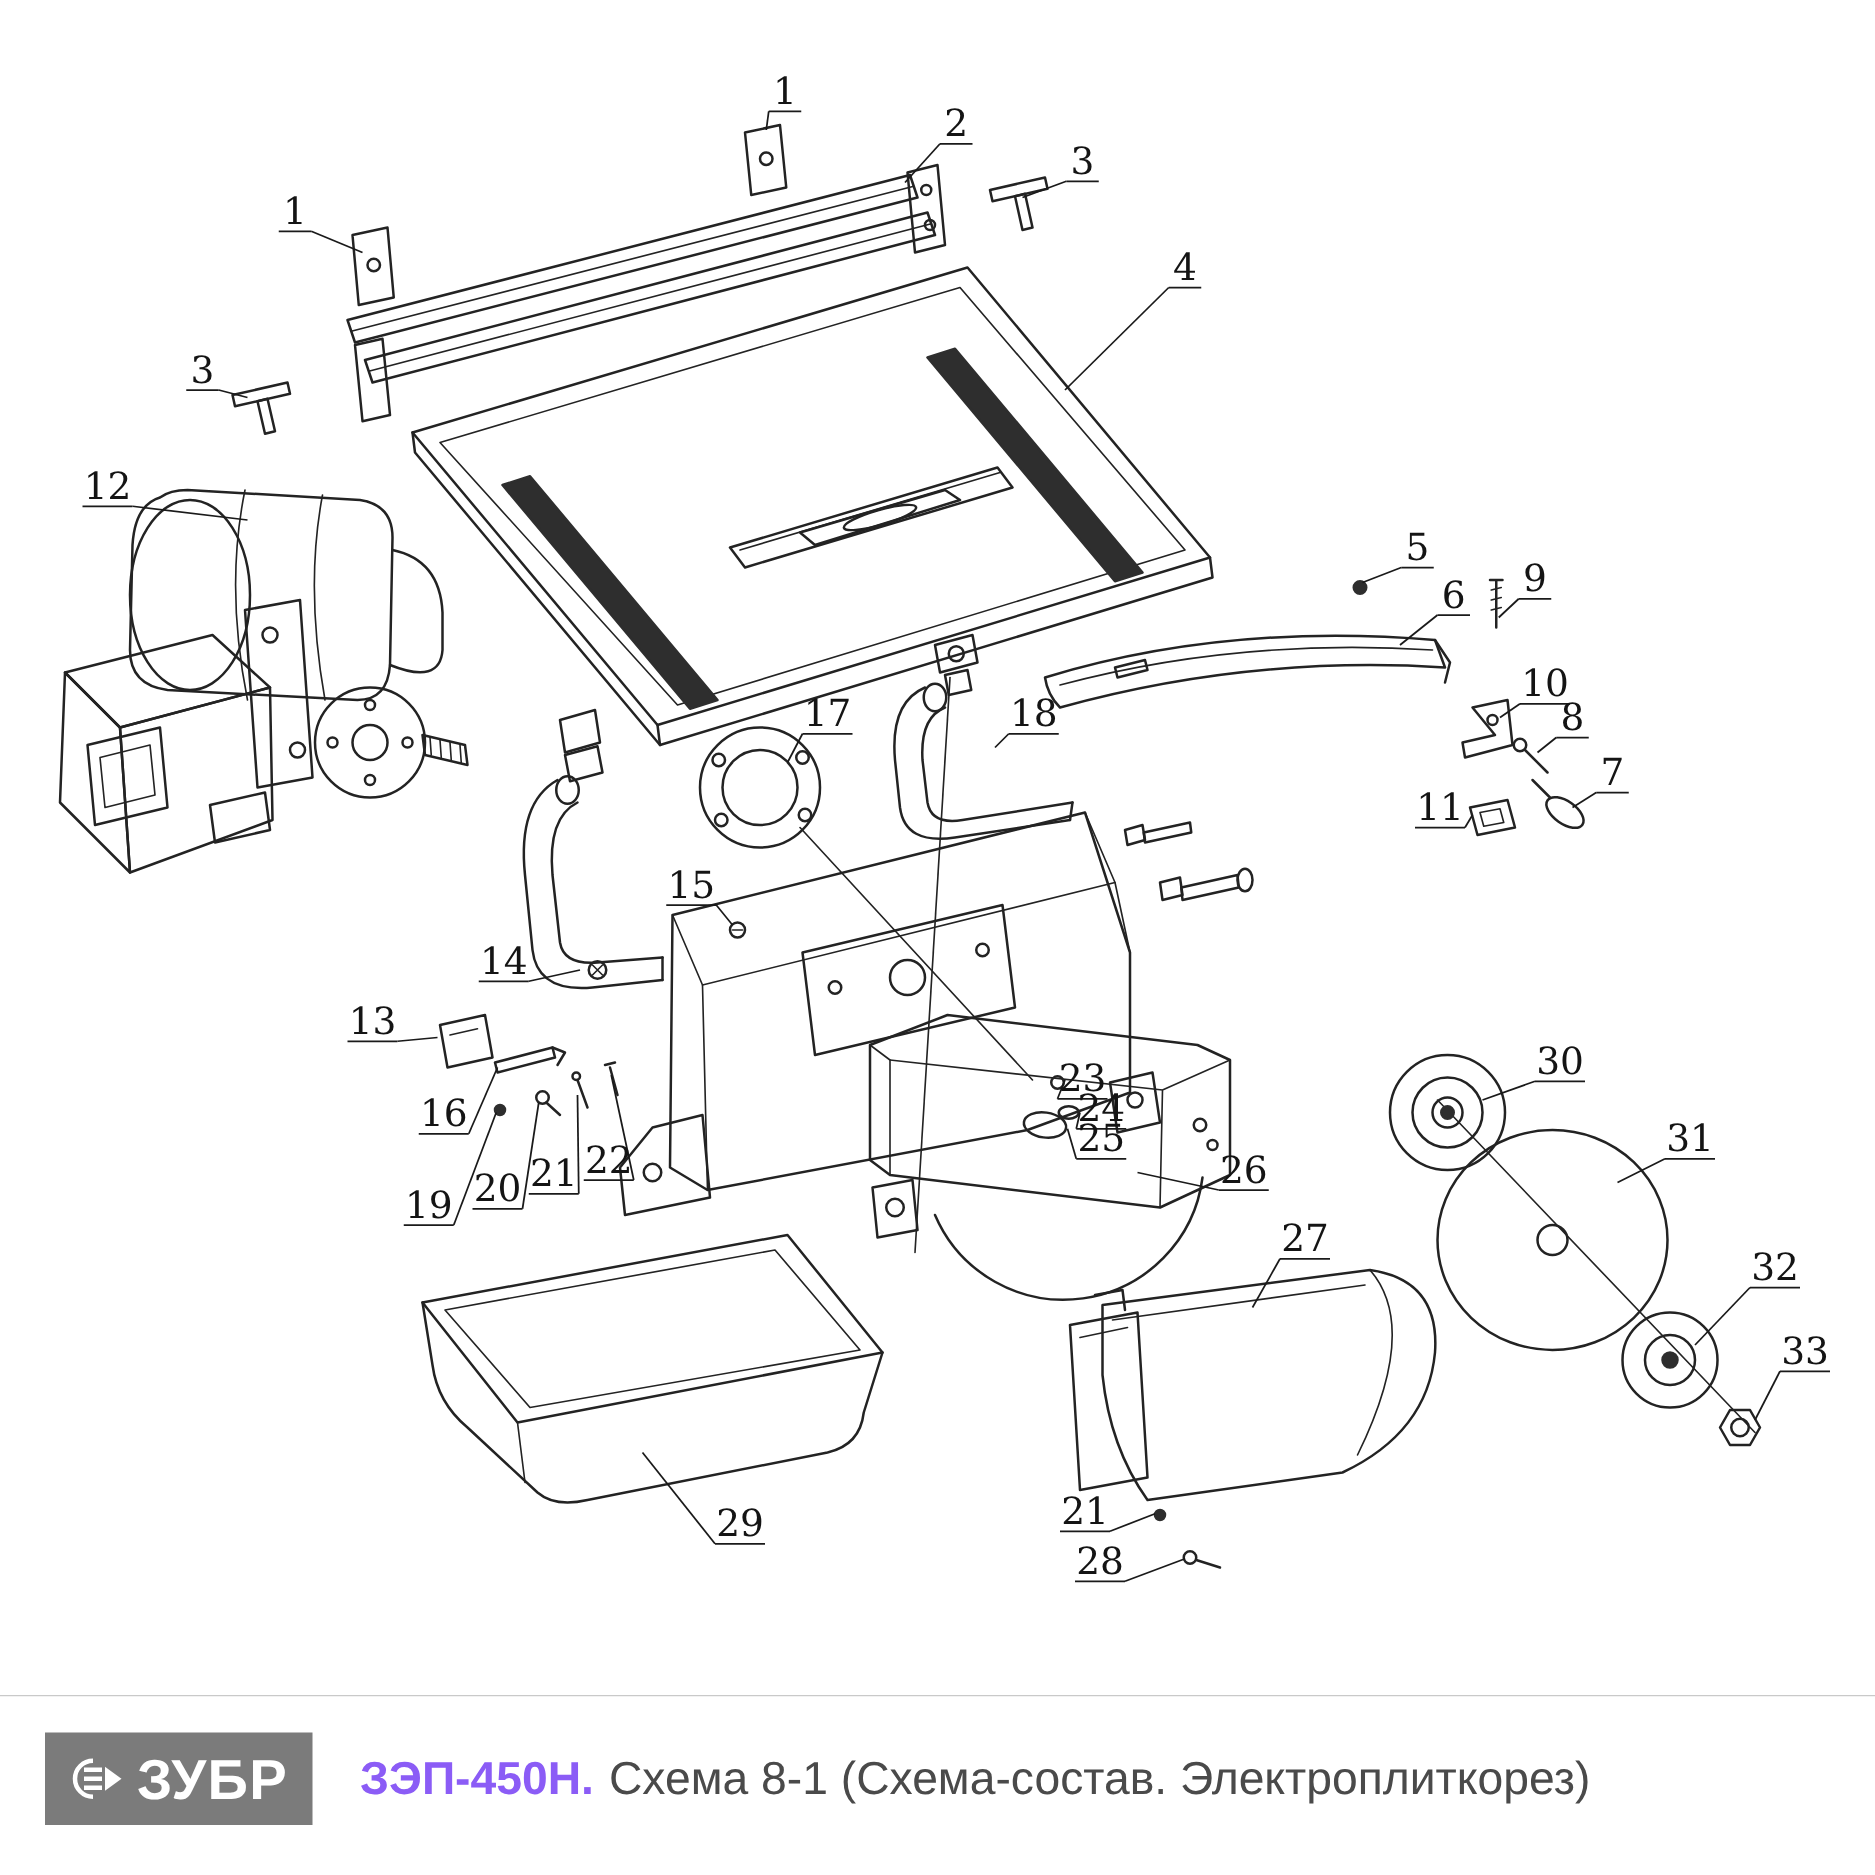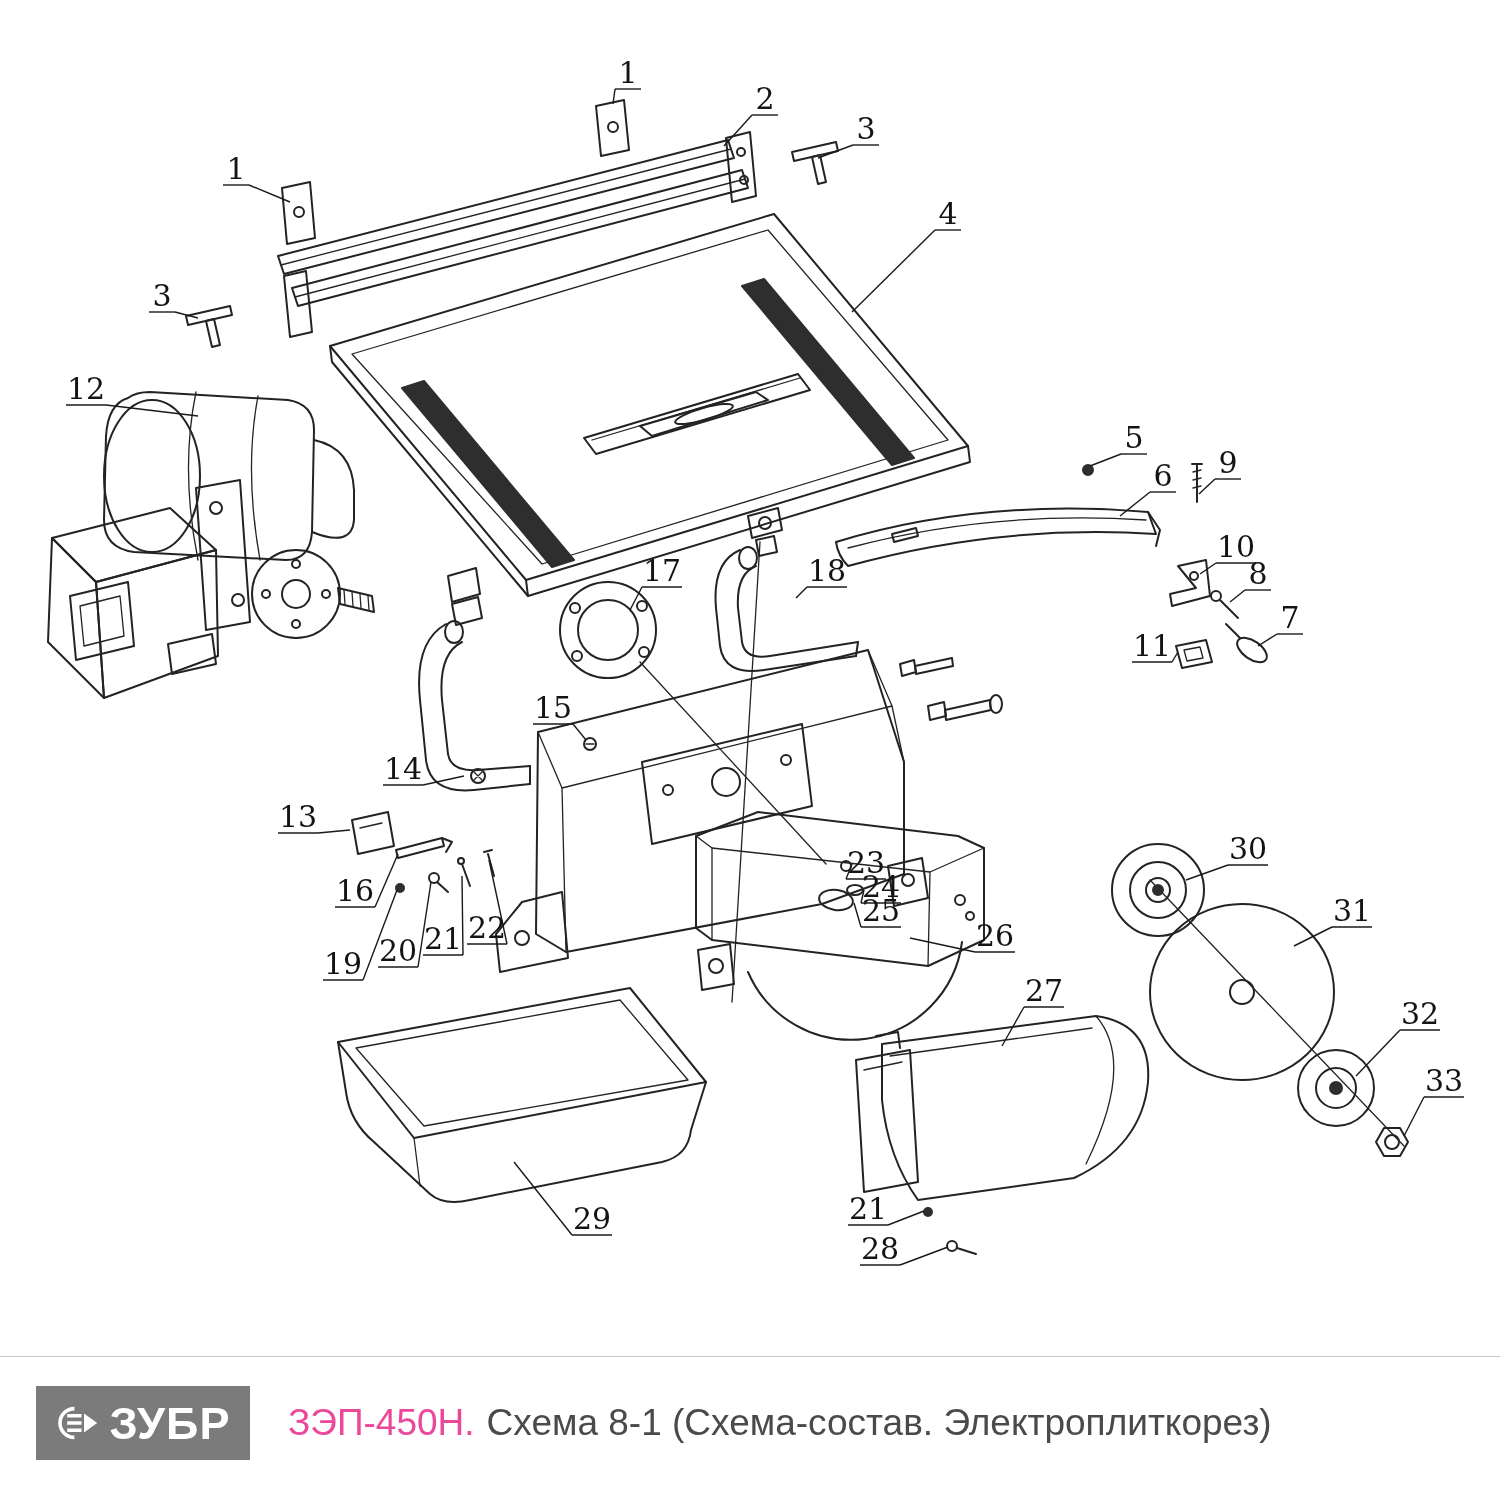--- a/index.html
+++ b/index.html
@@ -20,21 +20,21 @@
   }
   .footer{position:absolute;left:0;top:1356px;width:1500px;height:110px;background:#fff;}
   .footer-rule{position:absolute;top:0;left:0;width:1500px;height:1px;background:#c9c9c9;}
   .footer-content{display:flex;align-items:center;gap:38px;padding:30px 0 0 36px;}
   .brand-badge{
     width:214px;height:74px;background:var(--badge,#7b7b7b);
     display:flex;align-items:center;justify-content:center;gap:10px;flex:0 0 auto;
   }
   .brand-text{color:#fff;font-weight:bold;font-size:45px;letter-spacing:1px;line-height:1;}
   .footer-title{font-size:37px;color:#4a4a4a;white-space:nowrap;}
-  .footer-title .model{color:#ec4899;font-weight:normal;margin-right:12px;}
+  .footer-title .model{color:#8b5cf6;font-weight:bold;margin-right:12px;}
 </style>
 </head>
 <body>
 
 <div id="stage">
 
   <svg id="diagram-svg" width="1500" height="1360" viewBox="0 0 1500 1360" xmlns="http://www.w3.org/2000/svg">
 
     <g class="draw">
       <path d="M278,256 L728,140 L734,158 L284,274 Z"></path>

